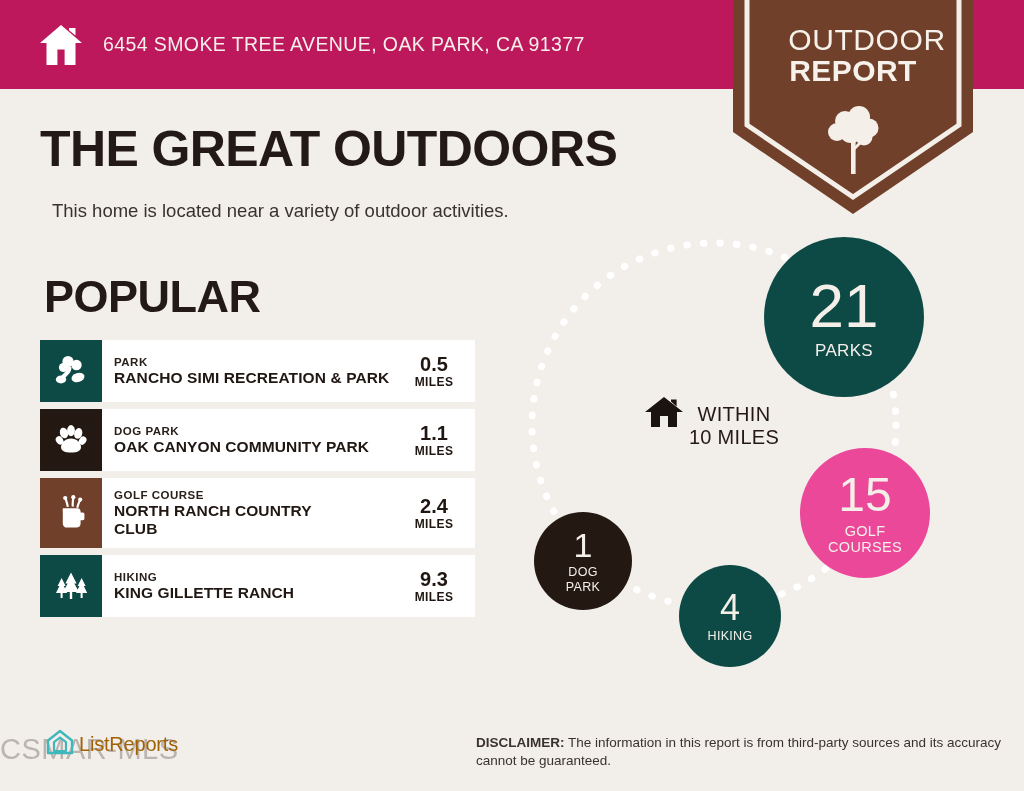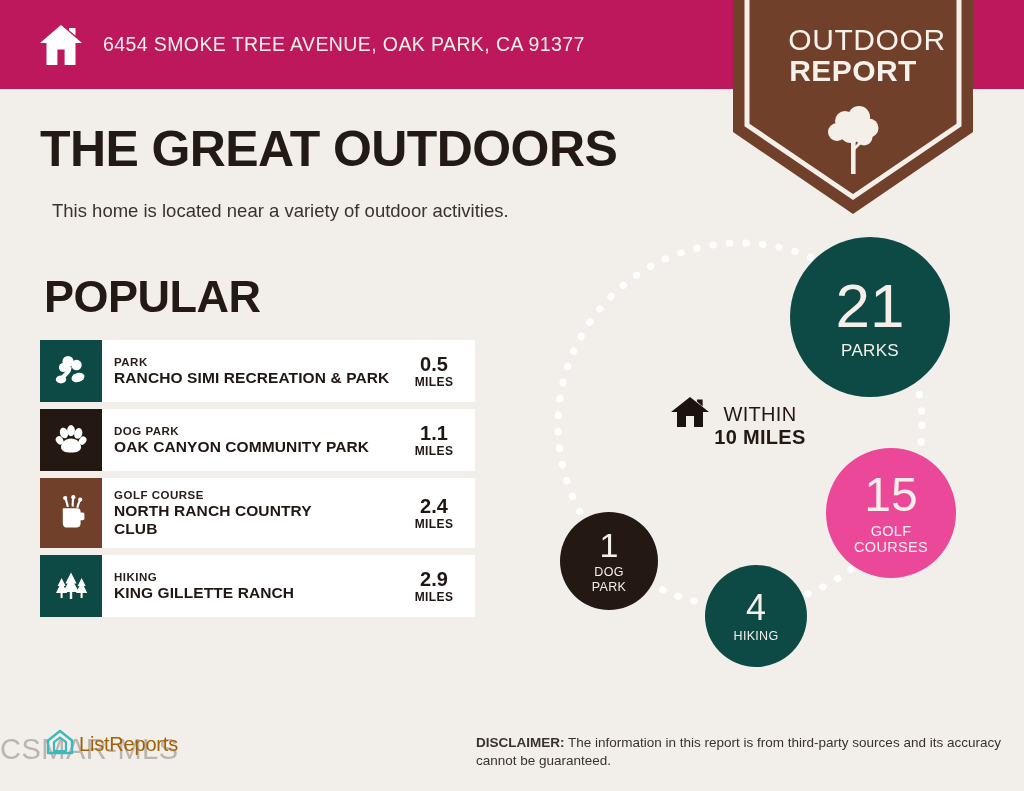--- a/index.html
+++ b/index.html
@@ -74,21 +74,21 @@
     font-size:15.5px;font-weight:700;color:#201713;letter-spacing:.1px;
     line-height:1.18;
   }
   .row-dist{
     flex:0 0 auto;text-align:center;padding-right:6px;min-width:54px;
   }
   .row-miles-num{font-size:20px;font-weight:700;color:#201713;line-height:1.05;}
   .row-miles-lbl{font-size:12px;font-weight:700;color:#201713;letter-spacing:.4px;}
 
   
-  .diagram{position:absolute;left:530px;top:225px;width:470px;height:460px;}
+  .diagram{position:absolute;left:504px;top:225px;width:470px;height:460px;}
   .diagram svg{position:absolute;left:0;top:0;}
   .bubble{
     position:absolute;border-radius:50%;
     display:flex;flex-direction:column;align-items:center;justify-content:center;
     color:#f4efe9;text-align:center;line-height:1;
   }
   .bub-num{font-weight:400;display:block;}
   .bub-lbl{font-weight:400;letter-spacing:.3px;display:block;}
 
   .b-parks{left:260px;top:12px;width:160px;height:160px;background:#0d4a46;}
@@ -105,21 +105,21 @@
 
   .b-hike{left:175px;top:340px;width:102px;height:102px;background:#0d4a46;}
   .b-hike .bub-num{font-size:36px;margin-bottom:4px;}
   .b-hike .bub-lbl{font-size:12.5px;}
 
   .center-block{
     position:absolute;left:140px;top:170px;width:180px;text-align:center;
   }
   .center-house{display:block;margin:0 auto 8px;}
   .center-l1{font-size:20px;color:#241813;font-weight:400;letter-spacing:.3px;line-height:1.15;}
-  .center-l2{font-size:20px;color:#241813;font-weight:700;letter-spacing:.3px;line-height:1.15;}
+  .center-l2{font-size:20px;color:#241813;font-weight:400;letter-spacing:.3px;line-height:1.15;}
 
   
   .logo{position:absolute;left:45px;top:727px;display:flex;align-items:center;gap:4px;}
   .logo-text{font-size:20px;color:#a16207;font-weight:400;letter-spacing:-.2px;}
   .watermark{
     position:absolute;left:0px;top:733px;width:240px;
     font-size:29px;color:#b9b2ab;letter-spacing:.5px;font-weight:400;
     opacity:.95;white-space:nowrap;
   }
   .disclaimer{
@@ -272,21 +272,21 @@
             </g>
           </svg>
         </span>
       </div>
       <div class="row-body">
         <div class="row-names">
           <div class="row-cat">HIKING</div>
           <div class="row-name">KING GILLETTE RANCH</div>
         </div>
         <div class="row-dist">
-          <div class="row-miles-num">2.9</div>
+          <div class="row-miles-num">9.3</div>
           <div class="row-miles-lbl">MILES</div>
         </div>
       </div>
     </div>
 
   </div>
 
   <div class="diagram">
 
     <svg width="470" height="460">

